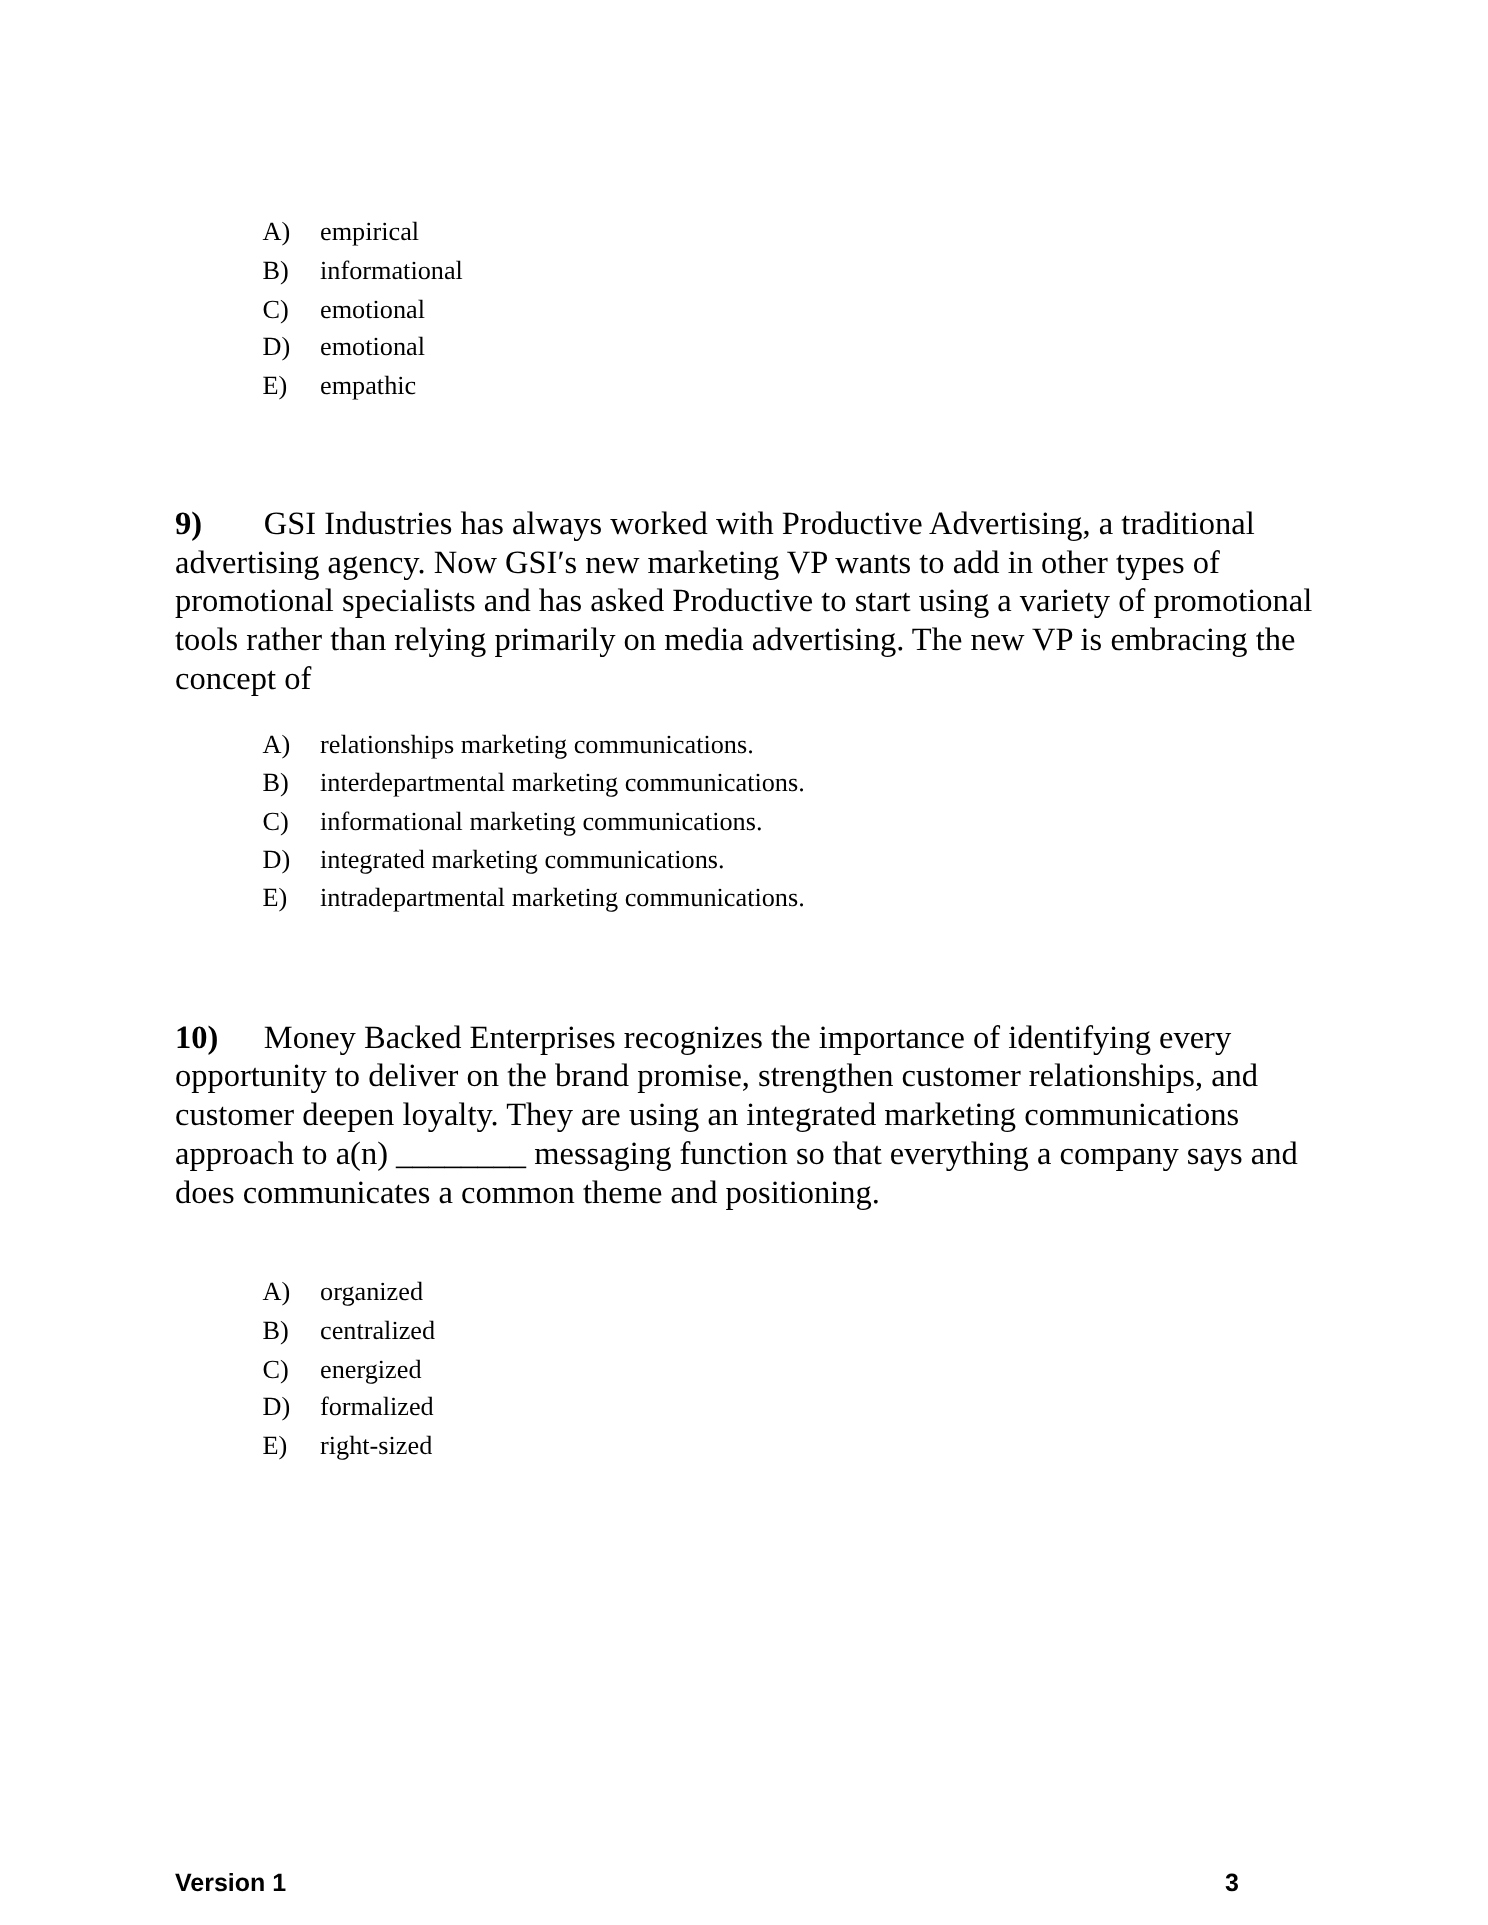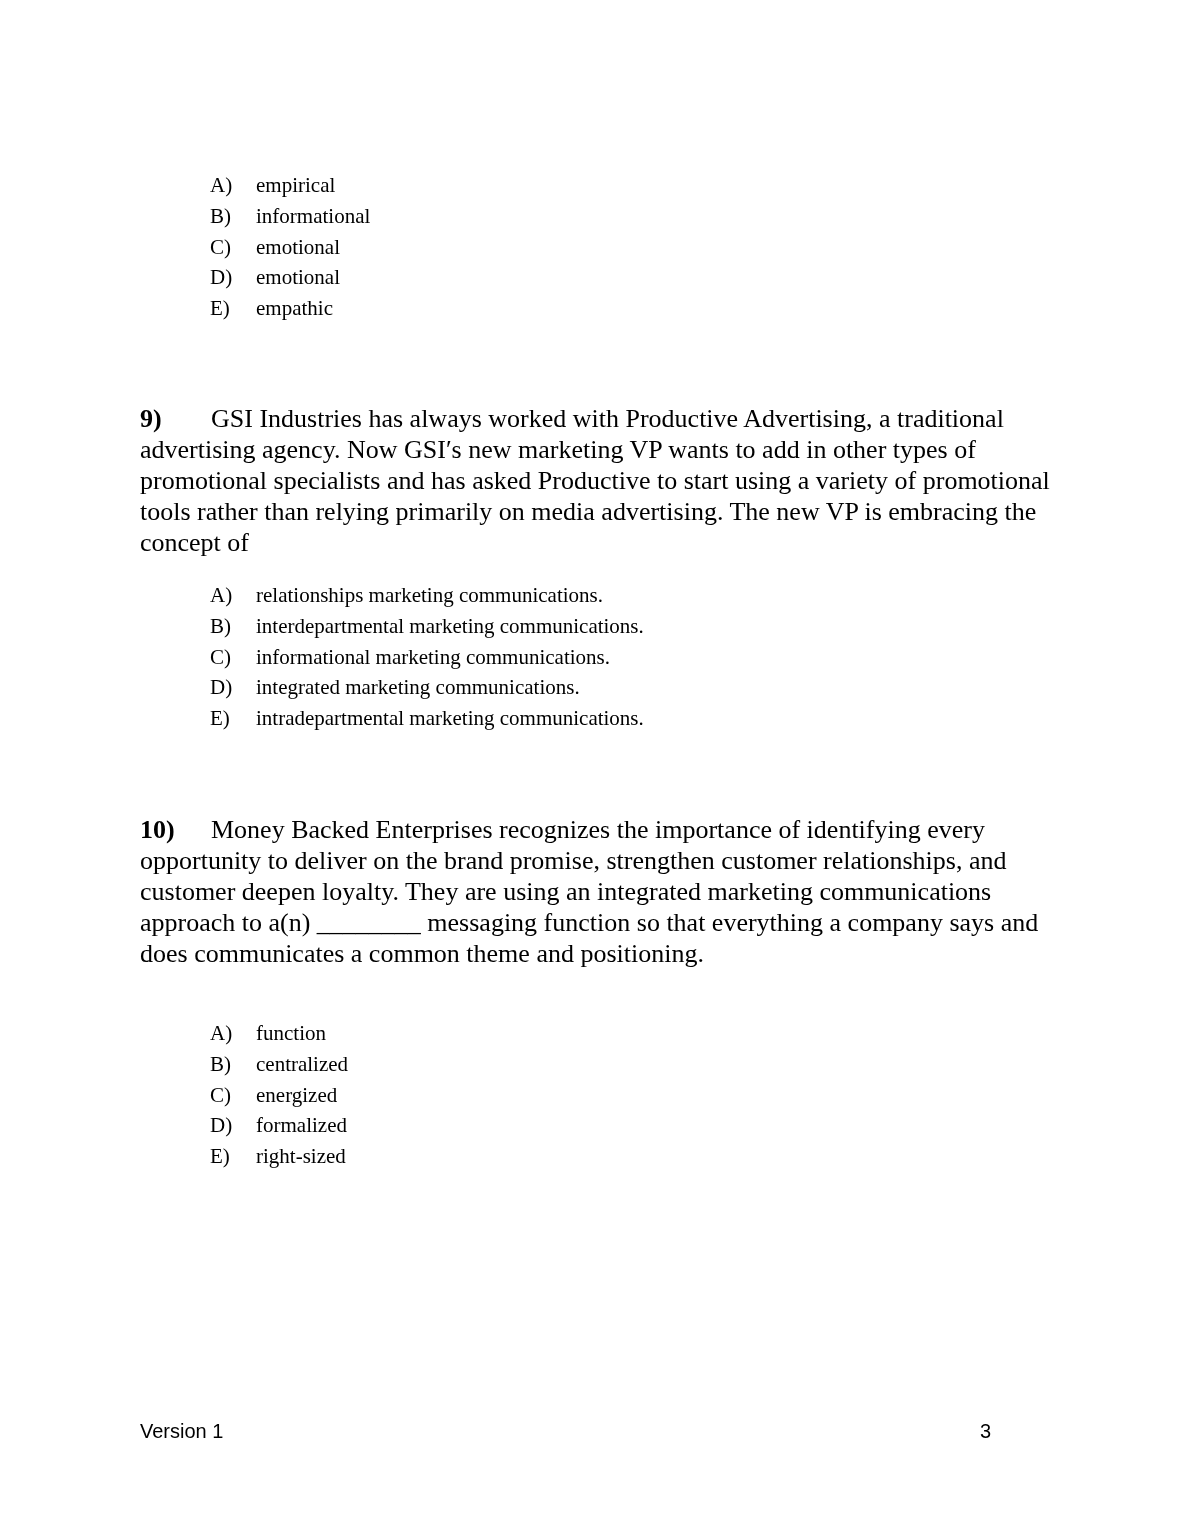--- a/index.html
+++ b/index.html
@@ -4,21 +4,21 @@
 <style>
   html, body { margin: 0; padding: 0; background: #ffffff; }
   body { width: 1190px; height: 1540px; position: relative; overflow: hidden;
          font-family: "Liberation Serif", "DejaVu Serif", serif; color: #000; }
   .page { position: absolute; left: 0; top: 0; width: 1190px; height: 1540px; }
   .options { position: absolute; left: 210px; margin: 0; padding: 0; list-style: none; }
   .option { font-size: 21px; line-height: 30.8px; height: 30.8px; white-space: nowrap; }
   .opt-letter { display: inline-block; width: 46px; }
   .question { position: absolute; left: 140px; width: 910px; font-size: 26px; line-height: 31px; margin: 0; }
   .qnum { font-weight: bold; display: inline-block; width: 71px; }
-  .footer { position: absolute; top: 1420px; font-family: "Liberation Sans", "DejaVu Sans", sans-serif; font-size: 20px; }
+  .footer { position: absolute; top: 1496px; font-family: "Liberation Sans", "DejaVu Sans", sans-serif; font-size: 20px; font-weight: bold; }
   .footer-left { left: 140px; }
   .footer-right { left: 980px; }
 </style>
 </head>
 <body>
 
 <div class="page">
 
   <ul class="options" style="top:170px;">
     <li class="option"><span class="opt-letter">A)</span><span>empirical</span></li>
@@ -34,21 +34,21 @@
     <li class="option"><span class="opt-letter">A)</span><span>relationships marketing communications.</span></li>
     <li class="option"><span class="opt-letter">B)</span><span>interdepartmental marketing communications.</span></li>
     <li class="option"><span class="opt-letter">C)</span><span>informational marketing communications.</span></li>
     <li class="option"><span class="opt-letter">D)</span><span>integrated marketing communications.</span></li>
     <li class="option"><span class="opt-letter">E)</span><span>intradepartmental marketing communications.</span></li>
   </ul>
 
   <p class="question" style="top:814px;"><span class="qnum">10)</span><span>Money Backed Enterprises recognizes the importance of identifying every opportunity to deliver on the brand promise, strengthen customer relationships, and customer deepen loyalty. They are using an integrated marketing communications approach to a(n) ________ messaging function so that everything a company says and does communicates a common theme and positioning.</span></p>
 
   <ul class="options" style="top:1018px;">
-    <li class="option"><span class="opt-letter">A)</span><span>function</span></li>
+    <li class="option"><span class="opt-letter">A)</span><span>organized</span></li>
     <li class="option"><span class="opt-letter">B)</span><span>centralized</span></li>
     <li class="option"><span class="opt-letter">C)</span><span>energized</span></li>
     <li class="option"><span class="opt-letter">D)</span><span>formalized</span></li>
     <li class="option"><span class="opt-letter">E)</span><span>right-sized</span></li>
   </ul>
 
   <div class="footer footer-left">Version 1</div>
   <div class="footer footer-right">3</div>
 </div>
 

